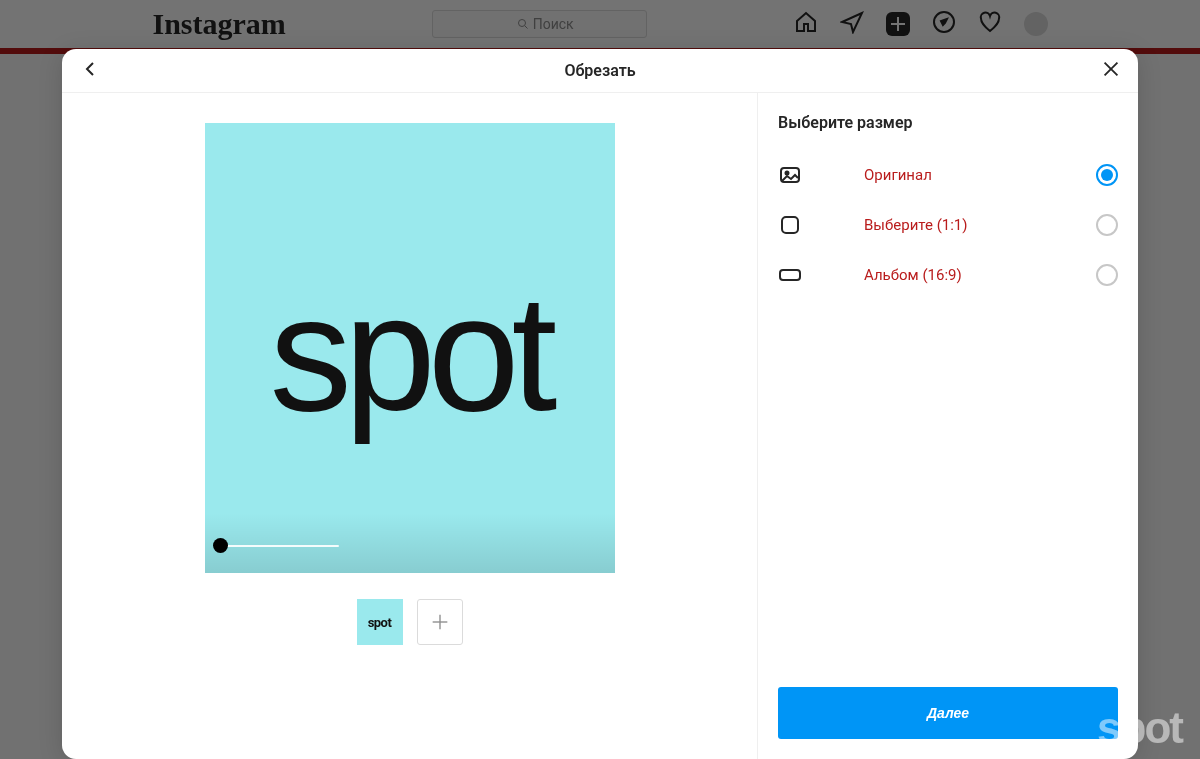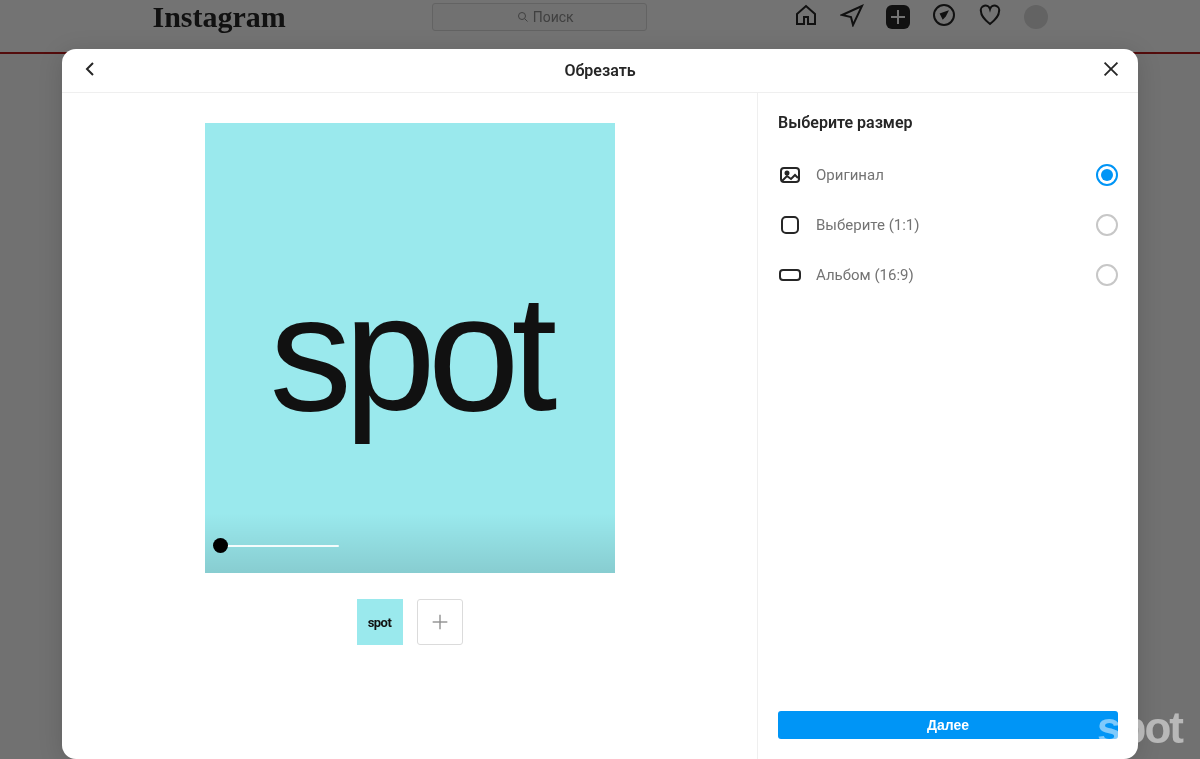--- a/index.html
+++ b/index.html
@@ -2,24 +2,24 @@
 <html><head>
 <meta charset="utf-8">
 <style>
   * { box-sizing: border-box; margin: 0; padding: 0; }
   html, body { width: 1200px; height: 759px; overflow: hidden; font-family: -apple-system, BlinkMacSystemFont, "Segoe UI", Roboto, Helvetica, Arial, sans-serif; }
   body { background: #fafafa; position: relative; }
 
   
   .app-header {
     height: 54px;
-    border-bottom: 2px solid #b91c1c;
+    border-bottom: 6px solid #b91c1c;
     background: #fff;
     display: flex;
-    align-items: flex-start;
+    align-items: center;
     justify-content: center;
   }
   .app-header-inner {
     width: 935px;
     max-width: 935px;
     display: flex;
     align-items: center;
     justify-content: space-between;
     padding: 0 20px;
   }
@@ -148,40 +148,41 @@
     padding: 20px 20px 20px;
   }
   .options-title { font-weight:600; font-size:16px; color:#262626; margin-bottom: 18px; }
   .option-row {
     display:flex; align-items:center; justify-content:space-between;
     padding: 13px 0;
     cursor: pointer;
   }
   .option-left { display:flex; align-items:center; gap:14px; }
   .option-left svg { width:24px; height:24px; stroke:#262626; }
-  .option-label { font-size:15px; color:#737373; }
+  .option-label { font-size:15px; color:#b91c1c;margin-left:48px; }
   .radio {
     width:22px; height:22px; border:2px solid #c7c7c7; border-radius:50%;
     display:flex; align-items:center; justify-content:center;
   }
   .radio.selected { border-color:#0095f6; }
   .radio.selected::after {
     content:""; width:12px; height:12px; background:#0095f6; border-radius:50%;
   }
   .options-spacer { flex:1; }
   .next-btn {
-    height: 28px;
+    height: 52px;
     background: #0095f6;
     color:#fff;
     border:none;
     border-radius: 3px;
     font-size: 14px;
     font-weight:600;
     cursor:pointer;
     width:100%;
+    font-style:italic;
   }
 
   .watermark {
     position:absolute; right:18px; bottom:6px;
     font-family: "Helvetica Neue", Arial, sans-serif;
     font-size:44px; font-weight:600; letter-spacing:-2px;
     color: rgba(255,255,255,0.5);
     pointer-events:none;
   }
 </style>

